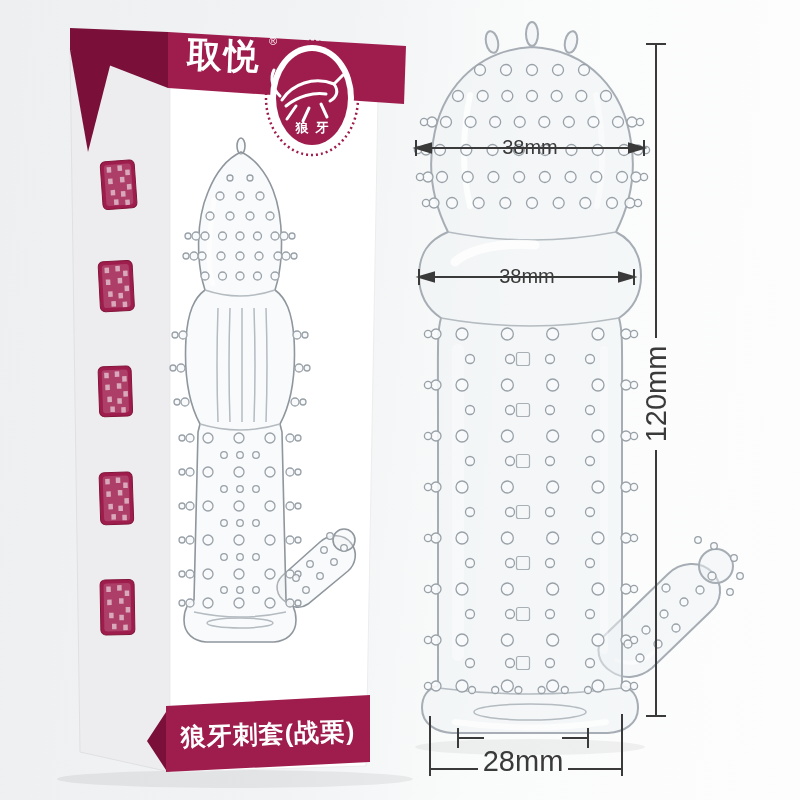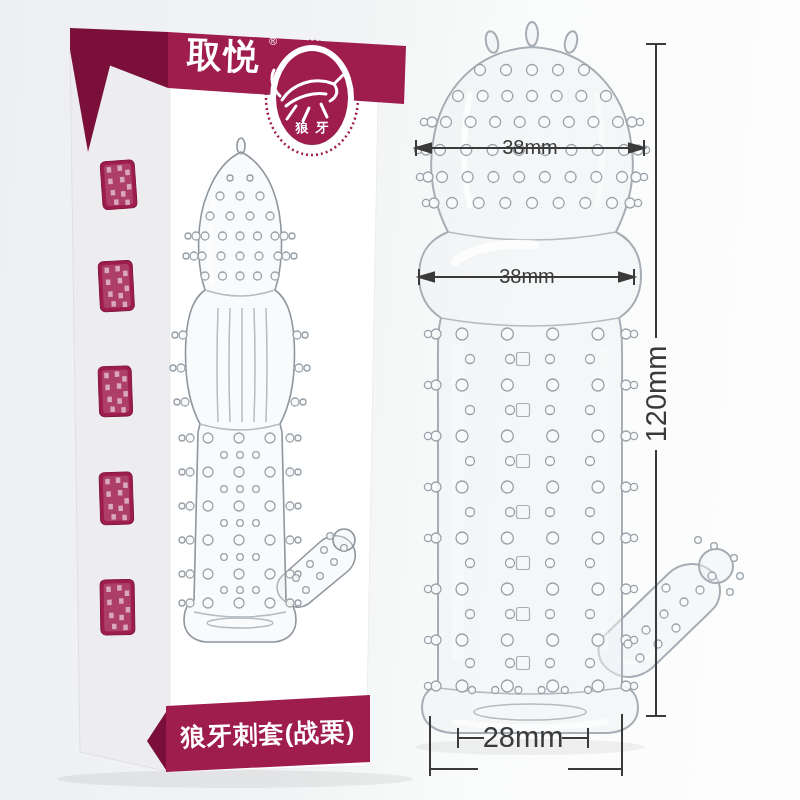--- a/index.html
+++ b/index.html
@@ -20,21 +20,21 @@
 .gline{fill:none;stroke:#b4bbc1;stroke-width:1.5;}
 .stud{fill:#f8fafb;fill-opacity:.9;stroke:#99a1a8;stroke-width:1.3;}
 .sq{fill:none;stroke:#a8afb5;stroke-width:1.2;}
 .hl{fill:none;stroke:#ffffff;stroke-width:6;stroke-linecap:round;opacity:.75;}
 .banner-fill{fill:var(--banner);}
 .banner-dark{fill:var(--banner_dark);}
 .dimline{stroke:var(--dimension);stroke-width:2;fill:var(--dimension);}
 
 .overlay{position:absolute;transform:translate(-50%,-50%);white-space:nowrap;}
 .dim-label{font-size:20px;color:var(--dimension);}
-.dim-label.big{font-size:29px;}
+.dim-label.big{font-size:29px;margin-top:24px;}
 .dim-label.rot{transform:translate(-50%,-50%) rotate(-90deg);font-size:29px;}
 .brand{color:#fff;font-weight:bold;font-size:35px;letter-spacing:2px;
   transform:translate(-50%,-50%) rotate(2deg);}
 .tm{color:#fff;font-size:11px;}
 .badge-label{color:#fff;font-size:13px;font-weight:bold;letter-spacing:7px;padding-left:7px;}
 .banner-name{color:#fff;font-size:25px;font-weight:bold;letter-spacing:1px;
   transform:translate(-50%,-50%) rotate(-2deg);}
 </style>
 </head>
 <body>

